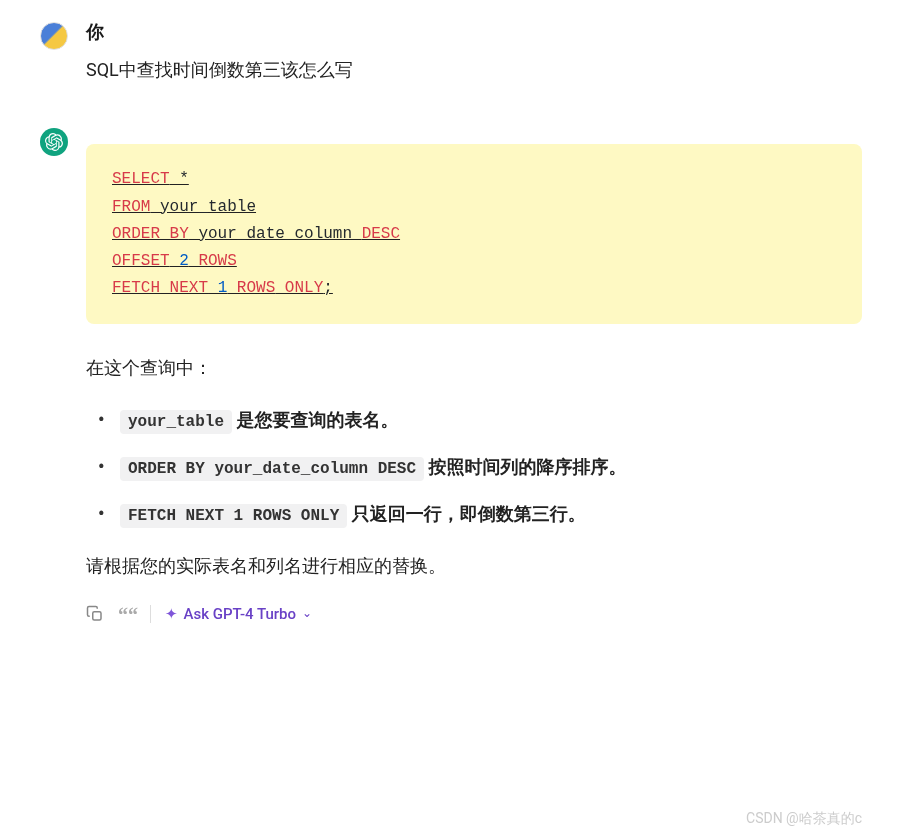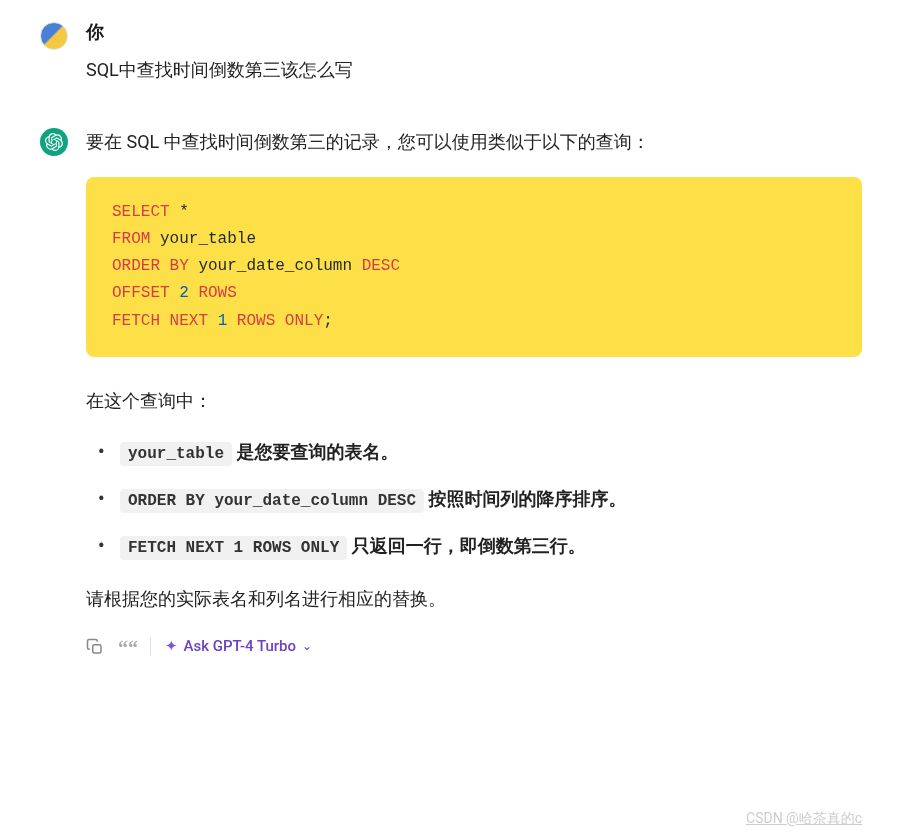--- a/index.html
+++ b/index.html
@@ -50,28 +50,29 @@
       font-size: 18px;
       margin-bottom: 10px;
       color: #1a1a1a;
     }
     .message-text {
       font-size: 18px;
       line-height: 1.8;
       color: #222;
     }
     .code-block {
-      background: #fde047;
+      background: #fef9c3;
       border-radius: 8px;
       padding: 22px 26px;
       margin: 18px 0 28px 0;
       font-family: "SFMono-Regular", Consolas, "Liberation Mono", Menlo, monospace;
       font-size: 16px;
       line-height: 1.7;
       white-space: pre;
+      text-decoration: underline;
     }
     .kw-red { color: #d73a49; }
     .kw-blue { color: #005cc5; }
     .kw-text { color: #24292e; }
     ul {
       list-style: none;
       padding-left: 8px;
       margin: 20px 0;
       font-weight: bold;
     }
@@ -130,21 +131,20 @@
     .chevron {
       font-size: 12px;
       color: #6941c6;
     }
     .watermark {
       position: fixed;
       bottom: 10px;
       right: 40px;
       color: #cccccc;
       font-size: 14px;
-      text-decoration: underline;
     }
     .paragraph {
       margin-bottom: 8px;
     }
   </style>
 </head>
 <body>
 
 <div class="message">
   <div class="avatar user-avatar"></div>
@@ -155,21 +155,20 @@
 </div>
 
 <div class="message">
   <div class="avatar bot-avatar">
     <svg viewBox="0 0 24 24">
       <path d="M22.28 9.82a5.98 5.98 0 0 0-.52-4.91 6.05 6.05 0 0 0-6.51-2.9A5.98 5.98 0 0 0 10.74 0a6.05 6.05 0 0 0-5.77 4.19 5.98 5.98 0 0 0-4 2.9 6.05 6.05 0 0 0 .74 7.1 5.98 5.98 0 0 0 .51 4.9 6.05 6.05 0 0 0 6.52 2.9A5.98 5.98 0 0 0 13.26 24a6.05 6.05 0 0 0 5.77-4.2 5.98 5.98 0 0 0 4-2.9 6.05 6.05 0 0 0-.75-7.08zm-9.02 12.6a4.48 4.48 0 0 1-2.88-1.04l.14-.08 4.78-2.76a.78.78 0 0 0 .4-.68v-6.74l2.02 1.17a.07.07 0 0 1 .04.05v5.58a4.5 4.5 0 0 1-4.5 4.5zm-9.67-4.13a4.47 4.47 0 0 1-.54-3.01l.14.09 4.79 2.76a.78.78 0 0 0 .78 0l5.84-3.37v2.33a.07.07 0 0 1-.03.06L9.74 19.95a4.5 4.5 0 0 1-6.15-1.65zM2.34 7.9a4.49 4.49 0 0 1 2.34-1.97V11.6a.78.78 0 0 0 .4.68l5.83 3.37-2.02 1.17a.07.07 0 0 1-.07 0l-4.83-2.79a4.5 4.5 0 0 1-1.65-6.14zm16.6 3.86l-5.83-3.37 2.02-1.16a.07.07 0 0 1 .07 0l4.83 2.79A4.5 4.5 0 0 1 19.34 18.1v-5.67a.78.78 0 0 0-.39-.68zm2.01-3.02l-.14-.09-4.78-2.77a.78.78 0 0 0-.79 0L9.41 9.25V6.92a.07.07 0 0 1 .03-.06l4.83-2.79a4.5 4.5 0 0 1 6.68 4.66zM8.31 12.86l-2.02-1.16a.07.07 0 0 1-.04-.06V6.07a4.5 4.5 0 0 1 7.38-3.45l-.14.08L8.7 5.46a.78.78 0 0 0-.39.68v6.73zm1.1-2.37l2.6-1.5 2.6 1.5v3l-2.6 1.5-2.6-1.5v-3z"></path>
     </svg>
   </div>
   <div class="message-content">
     <div class="message-text">
-      <div class="paragraph">要在 SQL 中查找时间倒数第三的记录，您可以使用类似于以下的查询：</div>
 
       <div class="code-block"><span class="kw-red">SELECT</span><span class="kw-text"> *</span>
 <span class="kw-red">FROM</span><span class="kw-text"> your_table</span>
 <span class="kw-red">ORDER BY</span><span class="kw-text"> your_date_column </span><span class="kw-red">DESC</span>
 <span class="kw-red">OFFSET</span><span class="kw-blue"> 2</span><span class="kw-red"> ROWS</span>
 <span class="kw-red">FETCH</span><span class="kw-red"> NEXT</span><span class="kw-blue"> 1</span><span class="kw-red"> ROWS</span><span class="kw-red"> ONLY</span><span class="kw-text">;</span></div>
 
       <div class="paragraph">在这个查询中：</div>
 
       <ul>

